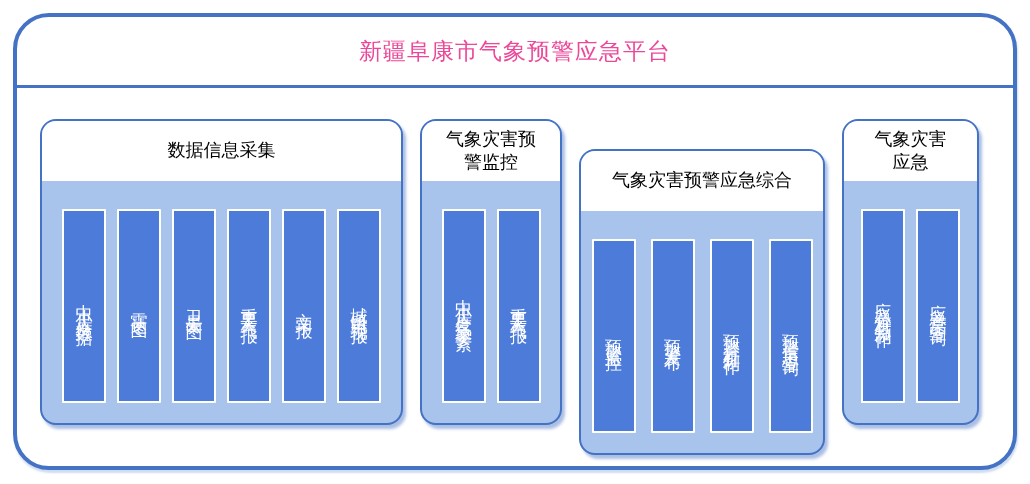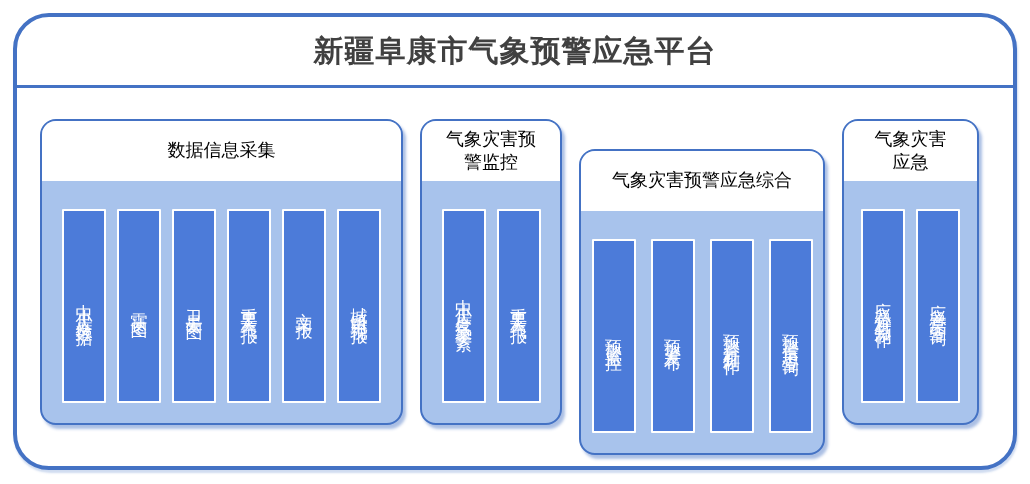--- a/index.html
+++ b/index.html
@@ -17,21 +17,21 @@
     position:absolute;left:13px;top:13px;width:1004px;height:457px;
     box-sizing:border-box;border:4px solid var(--line);border-radius:36px;
     background:#ffffff;box-shadow:1px 3px 2px rgba(68,114,196,0.25);
   }
   .title-bar{
     height:71px;box-sizing:border-box;border-bottom:3px solid var(--line);
     display:flex;align-items:center;justify-content:center;
     border-radius:32px 32px 0 0;
   }
   .title{
-    font-size:30px;font-weight:bold;color:#404040;letter-spacing:1px;
+    font-size:23px;font-weight:normal;color:#ec4899;letter-spacing:1px;
   }
   .groups{
     display:flex;gap:17px;padding:31px 0 12px 23px;align-items:flex-start;
   }
   .group{
     box-sizing:border-box;height:306px;
     border:2px solid var(--line);border-radius:16px;
     background:var(--body);display:flex;flex-direction:column;overflow:hidden;
     box-shadow:3px 4px 3px rgba(68,114,196,0.45);
   }

